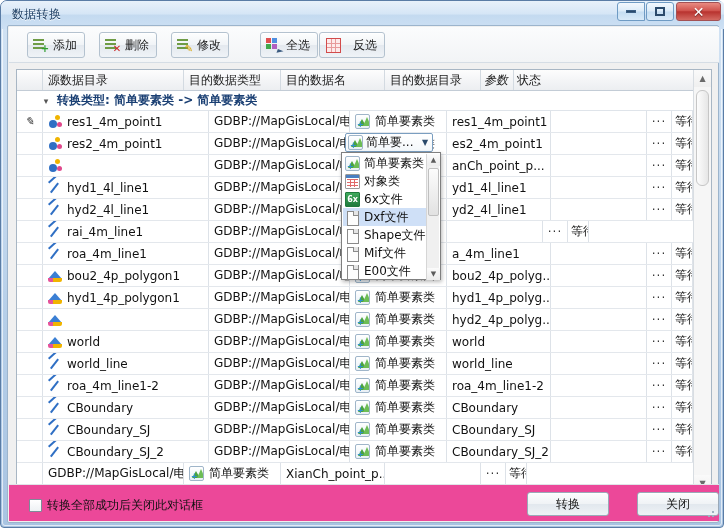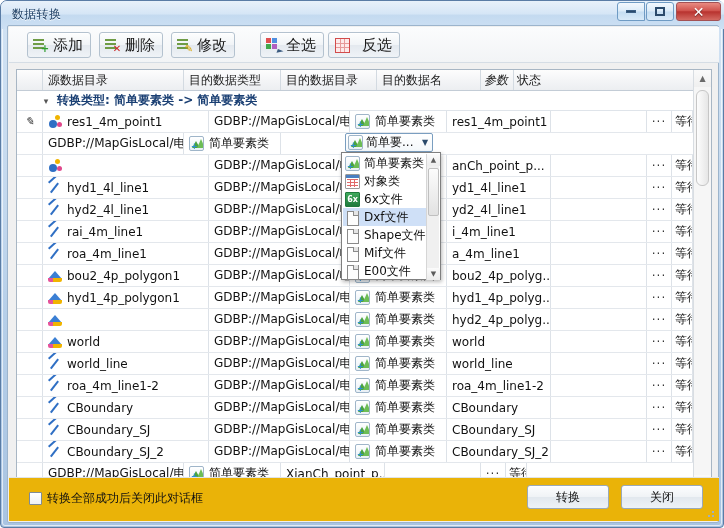--- a/index.html
+++ b/index.html
@@ -85,21 +85,21 @@
     position: absolute; top: 5px; height: 26px;
     border: 1px solid #b4c2cf;
     border-radius: 3px;
     background: linear-gradient(180deg,#fdfefe 0%, #f1f4f7 48%, #e4e9ef 52%, #eff3f7 100%);
     display: flex; align-items: center;
     padding: 0 7px 0 5px;
     gap: 4px;
     cursor: default;
     box-shadow: 0 1px 0 rgba(255,255,255,0.8) inset;
   }
-  .tbtn .lbl { font-size: 15px; color: #1b1b1b; white-space: nowrap; }
+  .tbtn .lbl { font-size: 12px; color: #1b1b1b; white-space: nowrap; }
   .tico { width: 16px; height: 16px; position: relative; flex: 0 0 16px; }
 
   
   .ico-list::before {
     content: ""; position: absolute; left: 0; top: 1px;
     width: 11px; height: 13px;
     background:
       linear-gradient(#6f9c46,#6f9c46) 0 1px / 11px 2px no-repeat,
       linear-gradient(#6f9c46,#6f9c46) 0 5px / 11px 2px no-repeat,
       linear-gradient(#6f9c46,#6f9c46) 0 9px / 11px 2px no-repeat;
@@ -368,22 +368,22 @@
   .vsb-up { top: 0; }
   .vsb-dn { bottom: 0; }
   .vsb-thumb {
     position: absolute; left: 2px; top: 20px; width: 13px; height: 96px;
     background: linear-gradient(90deg,#fdfdfd,#e6e6e6);
     border: 1px solid #c6c6c6; border-radius: 6px;
   }
 
   
   .footer {
-    position: absolute; left: 1px; bottom: 1px; width: 710px; height: 44px;
-    background: #eab308;
+    position: absolute; left: 1px; bottom: 1px; width: 710px; height: 37px;
+    background: #ec4899;
     border-top: 1px solid #e0e4e8;
   }
   .chkwrap {
     position: absolute; left: 20px; top: 12px;
     display: flex; align-items: center; gap: 5px;
   }
   .chkbox {
     width: 13px; height: 13px; border: 1px solid #7d8b99;
     background: linear-gradient(180deg,#ffffff,#eef1f4);
     border-radius: 1px;
@@ -391,21 +391,21 @@
   .chklbl { font-size: 12px; color: #111; }
   .fbtn {
     position: absolute; top: 7px; height: 24px; width: 82px;
     border: 1px solid #9aa9b8; border-radius: 3px;
     background: linear-gradient(180deg,#fcfdfe 0%, #f0f3f6 48%, #e2e8ee 52%, #eef2f6 100%);
     display: flex; align-items: center; justify-content: center;
     font-size: 12px; color: #111;
     box-shadow: 0 1px 0 rgba(255,255,255,0.85) inset;
   }
   .fbtn.convert { right: 110px; }
-  .fbtn.close   { right: 16px; text-align: right; }
+  .fbtn.close   { right: 0; text-align: right; }
   .resize-grip {
     position: absolute; right: 4px; bottom: 3px; width: 10px; height: 10px;
     background:
       radial-gradient(#9fb0c0 40%, transparent 41%) 6px 6px / 4px 4px no-repeat,
       radial-gradient(#9fb0c0 40%, transparent 41%) 2px 6px / 4px 4px no-repeat,
       radial-gradient(#9fb0c0 40%, transparent 41%) 6px 2px / 4px 4px no-repeat;
   }
 </style>
 </head>
 <body>
@@ -446,38 +446,38 @@
       <div class="tbtn" style="left:162px;">
         <span class="tico ico-list">
             <span class="badge pen">✎</span>
           </span>
         <span class="lbl">修改</span>
       </div>
       <div class="tbtn" style="left:251px;">
         <span class="tico ico-selall"></span>
         <span class="lbl">全选</span>
       </div>
-      <div class="tbtn" style="left:319px;gap:12px;">
+      <div class="tbtn" style="left:310px;gap:12px;">
         <span class="tico ico-grid"></span>
         <span class="lbl">反选</span>
       </div>
       <div class="tbtn" style="left:395px;margin-top:40px;">
         <span class="tico ico-other"></span>
         <span class="lbl">其他</span>
       </div>
     </div>
 
     <div class="gridwrap">
 
       <div class="ghead">
         <div class="hcorner"></div>
         <div class="hcell" style="flex:0 0 141px;">源数据目录</div>
         <div class="hcell" style="flex:0 0 97px;">目的数据类型</div>
+        <div class="hcell" style="flex:0 0 104px;">目的数据名</div>
         <div class="hcell" style="flex:0 0 96px;">目的数据目录</div>
-        <div class="hcell" style="flex:0 0 104px;">目的数据名</div>
         <div class="hcell" style="flex:0 0 33px; padding-left:3px;font-style:italic;">参数</div>
         <div class="hcell" style="flex:0 0 30px; padding-left:3px; border-right:none;">状态</div>
       </div>
 
       <div class="grouprow">
         <span class="grp-arrow">▾</span>
         <span>转换类型: 简单要素类 -&gt; 简单要素类</span>
       </div>
 
       <div class="rows" id="rows-host">
@@ -496,27 +496,32 @@
               </span>
               <span>简单要素类</span>
             </div>
             <div class="cell c-dname">res1_4m_point1</div>
             <div class="cell c-ddir"></div>
             <div class="cell c-param">···</div>
             <div class="cell c-state">等待</div>
           </div>
           <div class="row">
             <div class="cell gutter"></div>
-            <div class="cell c-dir">GDBP://MapGisLocal/电子地</div>
-            <div class="cell c-dtype">
-              <span class="sfc">
-                <span class="pl">+</span>
-              </span>
-              <span>简单要素类</span>
-            </div>
+            <div class="cell c-name">
+              <span class="ficon point"></span>
+              <span>res2_4m_point1</span>
+            </div>
+            <div class="cell c-dir">GDBP://MapGisLocal/电子地</div>
+            <div class="cell c-dtype">
+              <span class="sfc">
+                <span class="pl">+</span>
+              </span>
+              <span>简单要素类</span>
+            </div>
+            <div class="cell c-dname">es2_4m_point1</div>
             <div class="cell c-ddir"></div>
             <div class="cell c-param">···</div>
             <div class="cell c-state">等待</div>
           </div>
           <div class="row">
             <div class="cell gutter"></div>
             <div class="cell c-name">
               <span class="ficon point"></span>
             </div>
             <div class="cell c-dir">GDBP://MapGisLocal/电子地</div>
@@ -573,21 +578,20 @@
               <span class="ficon line"></span>
               <span>rai_4m_line1</span>
             </div>
             <div class="cell c-dir">GDBP://MapGisLocal/电子地</div>
             <div class="cell c-dtype">
               <span class="sfc">
                 <span class="pl">+</span>
               </span>
               <span>简单要素类</span>
             </div>
-            <div class="cell c-dname">i_4m_line1</div>
             <div class="cell c-ddir"></div>
             <div class="cell c-param">···</div>
             <div class="cell c-state">等待</div>
           </div>
           <div class="row">
             <div class="cell gutter"></div>
             <div class="cell c-name">
               <span class="ficon line"></span>
               <span>roa_4m_line1</span>
             </div>

